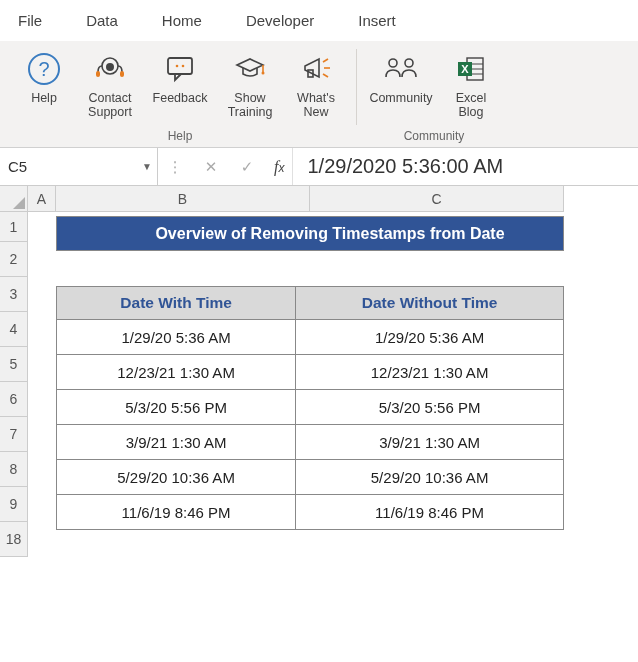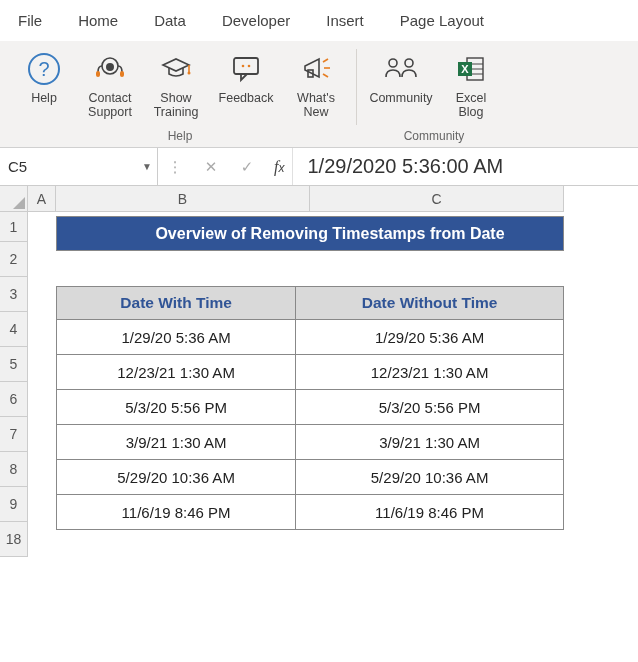--- a/index.html
+++ b/index.html
@@ -1,18 +1,18 @@
 <!DOCTYPE html>
 <html><head>
 <meta charset="utf-8">
 <style>
 * { margin: 0; padding: 0; box-sizing: border-box; font-family: 'Segoe UI', Tahoma, sans-serif; }
 body { background: #fff; width: 638px; height: 662px; overflow: hidden; }
 
-.ribbon-tabs { display: flex; background: #fff; padding: 6px 0 4px 0; gap: 0; }
+.ribbon-tabs { display: flex; background: #fff; padding: 6px 0 4px 0; gap: 8px; }
 .ribbon-tab { padding: 6px 18px 8px; font-size: 15px; color: #444; cursor: pointer; }
 
 .ribbon-content { background: #f3f2f1; padding: 6px 8px 0 8px; display: flex; border-bottom: 1px solid #d0d0d0; }
 .ribbon-group { display: flex; flex-direction: column; align-items: center; padding: 0 4px; }
 .ribbon-group-items { display: flex; gap: 6px; padding: 2px 2px 4px; }
 .ribbon-btn { display: flex; flex-direction: column; align-items: center; justify-content: flex-start; width: 60px; padding: 2px 0; cursor: pointer; }
 .ribbon-btn.wide { width: 68px; }
 .ribbon-btn .icon-wrap { width: 36px; height: 36px; display: flex; align-items: center; justify-content: center; margin-bottom: 4px; }
 .ribbon-btn .label { font-size: 12.5px; color: #444; text-align: center; line-height: 1.15; min-height: 30px; }
 .ribbon-group-name { font-size: 12px; color: #666; text-align: center; padding: 2px 0 4px; width: 100%; }
@@ -47,25 +47,24 @@
 .tbl th:first-child, .tbl td:first-child { width: 254px; }
 .tbl th:last-child, .tbl td:last-child { width: 285px; }
 
 svg { display: block; }
 </style>
 </head>
 <body>
 
 <div class="ribbon-tabs">
   <div class="ribbon-tab">File</div>
+  <div class="ribbon-tab">Data</div>
   <div class="ribbon-tab">Home</div>
-  <div class="ribbon-tab">Data</div>
   <div class="ribbon-tab">Developer</div>
   <div class="ribbon-tab">Insert</div>
-  <div class="ribbon-tab">Page Layout</div>
 </div>
 
 <div class="ribbon-content">
   <div class="ribbon-group">
     <div class="ribbon-group-items">
       <div class="ribbon-btn">
         <span class="icon-wrap">
           <svg width="34" height="34" viewBox="0 0 34 34">
               <circle cx="17" cy="17" r="15" fill="none" stroke="#3a7cc0" stroke-width="2"></circle>
               <text x="17" y="24" text-anchor="middle" font-size="20" fill="#3a7cc0" font-family="Georgia">?</text>
@@ -80,42 +79,42 @@
               <circle cx="17" cy="15" r="4" fill="#444"></circle>
               <path d="M9 14 Q5 14 5 20" fill="none" stroke="#444" stroke-width="1.6"></path>
               <rect x="3" y="19" width="4" height="6" rx="2" fill="#e67e22"></rect>
               <path d="M25 14 Q29 14 29 20" fill="none" stroke="#444" stroke-width="1.6"></path>
               <rect x="27" y="19" width="4" height="6" rx="2" fill="#e67e22"></rect>
             </svg>
         </span>
         <span class="label" style="white-space:pre-line">Contact
 Support</span>
       </div>
+      <div class="ribbon-btn wide">
+        <span class="icon-wrap">
+          <svg width="34" height="34" viewBox="0 0 34 34">
+              <rect x="5" y="6" width="24" height="16" rx="2" fill="none" stroke="#444" stroke-width="1.8"></rect>
+              <path d="M12 22 L12 28 L18 22" fill="none" stroke="#444" stroke-width="1.8"></path>
+              <circle cx="14" cy="14" r="1.3" fill="#e67e22"></circle>
+              <circle cx="20" cy="14" r="1.3" fill="#e67e22"></circle>
+            </svg>
+        </span>
+        <span class="label">Feedback</span>
+      </div>
       <div class="ribbon-btn">
         <span class="icon-wrap">
           <svg width="34" height="34" viewBox="0 0 34 34">
               <path d="M4 13 L17 7 L30 13 L17 19 Z" fill="none" stroke="#444" stroke-width="1.6"></path>
               <path d="M10 16 L10 22 Q17 26 24 22 L24 16" fill="none" stroke="#444" stroke-width="1.6"></path>
               <line x1="30" y1="13" x2="30" y2="21" stroke="#e67e22" stroke-width="1.6"></line>
               <circle cx="30" cy="21" r="1.5" fill="#e67e22"></circle>
             </svg>
         </span>
         <span class="label" style="white-space:pre-line">Show
 Training</span>
-      </div>
-      <div class="ribbon-btn wide">
-        <span class="icon-wrap">
-          <svg width="34" height="34" viewBox="0 0 34 34">
-              <rect x="5" y="6" width="24" height="16" rx="2" fill="none" stroke="#444" stroke-width="1.8"></rect>
-              <path d="M12 22 L12 28 L18 22" fill="none" stroke="#444" stroke-width="1.8"></path>
-              <circle cx="14" cy="14" r="1.3" fill="#e67e22"></circle>
-              <circle cx="20" cy="14" r="1.3" fill="#e67e22"></circle>
-            </svg>
-        </span>
-        <span class="label">Feedback</span>
       </div>
       <div class="ribbon-btn">
         <span class="icon-wrap">
           <svg width="34" height="34" viewBox="0 0 34 34">
               <path d="M6 18 L6 14 L20 7 L20 25 Z" fill="none" stroke="#444" stroke-width="1.6"></path>
               <rect x="9" y="18" width="5" height="7" fill="none" stroke="#444" stroke-width="1.6"></rect>
               <line x1="24" y1="10" x2="29" y2="7" stroke="#e67e22" stroke-width="1.6"></line>
               <line x1="25" y1="16" x2="31" y2="16" stroke="#e67e22" stroke-width="1.6"></line>
               <line x1="24" y1="22" x2="29" y2="25" stroke="#e67e22" stroke-width="1.6"></line>
             </svg>

